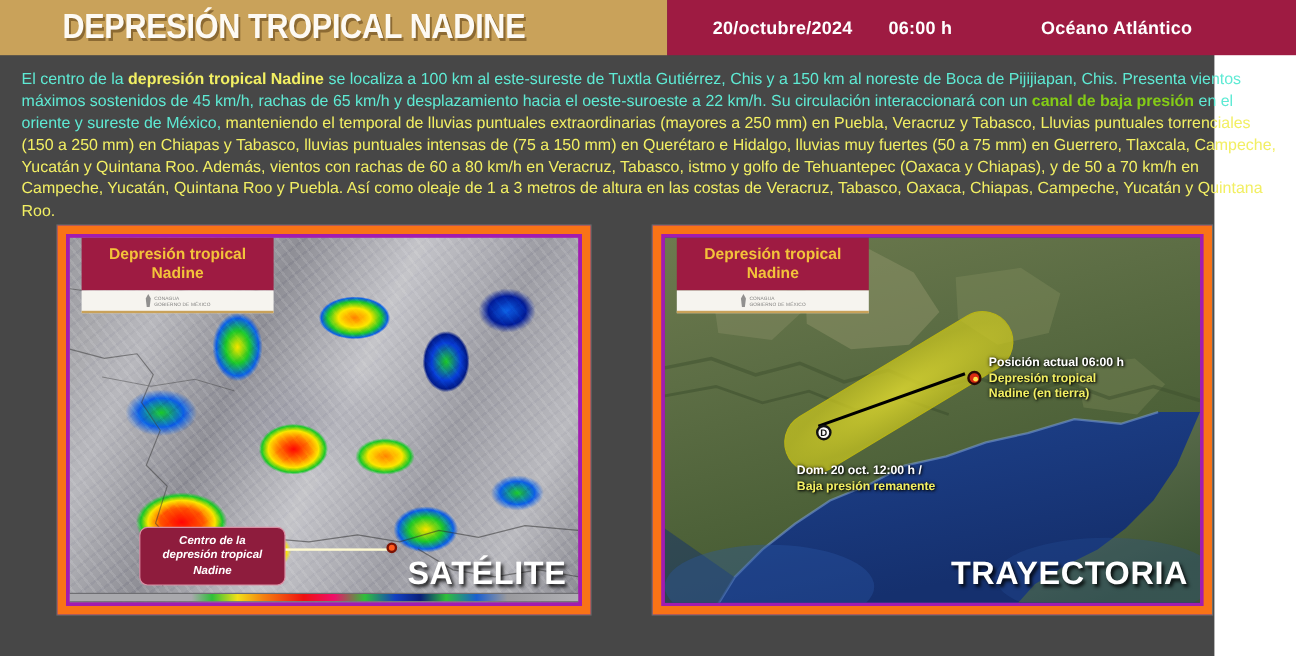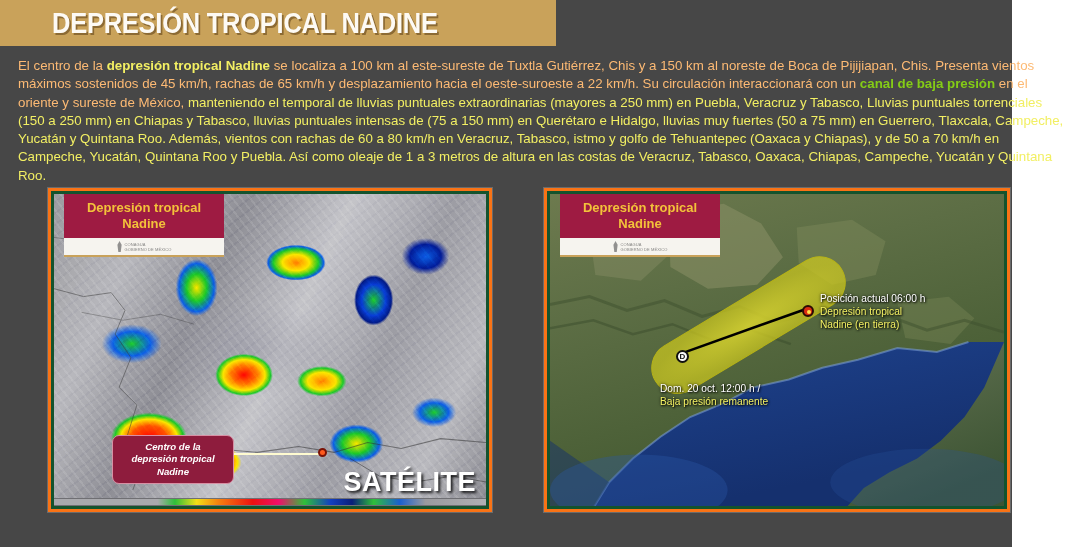--- a/index.html
+++ b/index.html
@@ -39,29 +39,29 @@
 
   
   .bulletin {
     position: absolute; left: 18px; top: 57px; width: 1048px;
     color: #f2ef63;
     font-size: 13.3px;
     line-height: 18.3px;
     text-align: left;
     font-family: "Liberation Sans", sans-serif;
   }
-  .bulletin .wht { color: #fdba74; }
+  .bulletin .wht { color: #5eead4; }
   .bulletin .wht-b { color: #84cc16; font-weight: bold; }
   .bulletin .hl { color: #f2ef63; font-weight: bold; }
 
   
   .panel {
     position: absolute;
-    background: #14532d;
-    border: 3px solid #f97316;
+    background: #a21caf;
+    border: 7px solid #f97316;
     padding: 3px;
     box-shadow: 0 0 0 1px #6b6b6b;
   }
   .panel-inner { position: relative; width: 100%; height: 100%; overflow: hidden; }
 
   #panel-sat { left: 48px; top: 188px; width: 444px; height: 324px; }
   #panel-traj { left: 544px; top: 188px; width: 466px; height: 324px; }
 
   
   .plate {
@@ -137,21 +137,21 @@
   }
   .corner-caption {
     position: absolute; right: 10px; bottom: 8px; z-index: 9;
     color: #ffffff; font-size: 27px; font-weight: bold; letter-spacing: 0.5px;
     text-shadow: 2px 2px 3px rgba(0,0,0,.85);
   }
 
   
   .traj-map { position: absolute; inset: 0; background: #1b3f86; }
 
-  .annot { position: absolute; z-index: 8; font-size: 10.2px; font-weight: normal;
+  .annot { position: absolute; z-index: 8; font-size: 10.2px; font-weight: bold;
     line-height: 13.2px; white-space: nowrap;
     text-shadow: 1px 1px 2px rgba(0,0,0,.92), 0 0 3px rgba(0,0,0,.8); }
   .annot .w { color: #ffffff; display:block; }
   .annot .y { color: #f2ef63; display:block; }
   #annot-actual { left: 270px; top: 98px; }
   #annot-remnant { left: 110px; top: 188px; }
 
   .marker-center {
     position: absolute; left: 252px; top: 111px; width: 12px; height: 12px;
     border-radius: 50%; background: #d92b12; border: 2px solid #2a0a04; z-index: 9;
@@ -167,20 +167,25 @@
   }
 </style>
 </head>
 <body>
 
 <div id="page">
 
   <div class="header">
     <div class="header-left">
       <div class="header-title">DEPRESIÓN TROPICAL NADINE</div>
+    </div>
+    <div class="header-right">
+      <div class="header-date">20/octubre/2024</div>
+      <div class="header-time">06:00 h</div>
+      <div class="header-basin">Océano Atlántico</div>
     </div>
   </div>
 
   <div class="bulletin"><span class="wht">El centro de la </span><span class="hl">depresión tropical Nadine</span><span class="wht"> se localiza a 100 km al este-sureste de Tuxtla Gutiérrez, Chis y a 150 km al noreste de Boca de Pijijiapan, Chis. Presenta vientos máximos sostenidos de 45 km/h, rachas de 65 km/h y desplazamiento hacia el oeste-suroeste a 22 km/h. Su circulación interaccionará con un </span><span class="wht-b">canal de baja presión</span><span class="wht"> en el oriente y sureste de México,</span><span> manteniendo el temporal de lluvias puntuales extraordinarias (mayores a 250 mm) en Puebla, Veracruz y Tabasco, Lluvias puntuales torrenciales (150 a 250 mm) en Chiapas y Tabasco, lluvias puntuales intensas de (75 a 150 mm) en Querétaro e Hidalgo, lluvias muy fuertes (50 a 75 mm) en Guerrero, Tlaxcala, Campeche, Yucatán y Quintana Roo. Además, vientos con rachas de 60 a 80 km/h en Veracruz, Tabasco, istmo y golfo de Tehuantepec (Oaxaca y Chiapas), y de 50 a 70 km/h en Campeche, Yucatán, Quintana Roo y Puebla. Así como oleaje de 1 a 3 metros de altura en las  costas de Veracruz, Tabasco, Oaxaca, Chiapas, Campeche, Yucatán y Quintana Roo.</span></div>
 
   <div class="panel" id="panel-sat">
     <div class="panel-inner">
 
       <div class="sat-img"></div>
       <div class="sat-noise"></div>
@@ -297,16 +302,17 @@
         <span class="w">Posición actual 06:00 h</span>
         <span class="y">Depresión tropical</span>
         <span class="y">Nadine (en tierra)</span>
       </div>
 
       <div class="annot" id="annot-remnant">
         <span class="w">Dom. 20 oct. 12:00 h /</span>
         <span class="y">Baja presión remanente</span>
       </div>
 
+      <div class="corner-caption">TRAYECTORIA</div>
     </div>
   </div>
 
 </div>
 
 </body></html>

